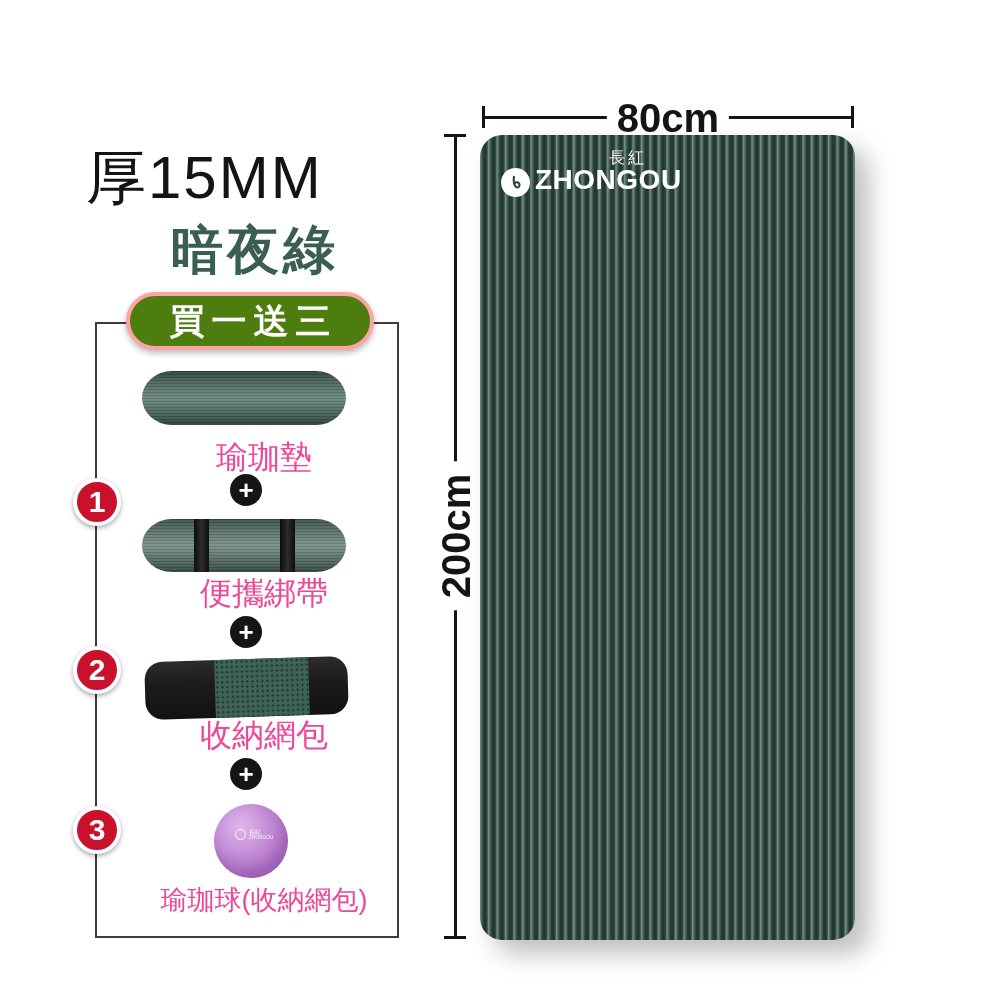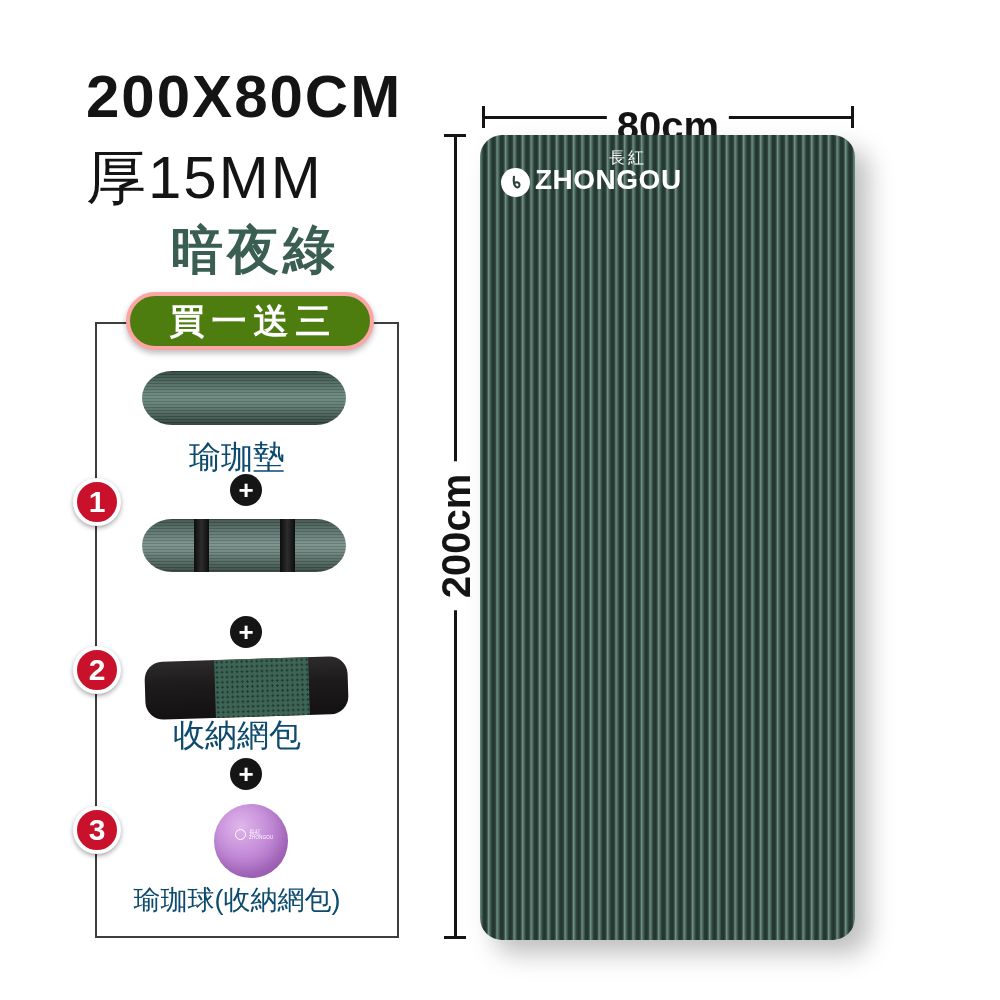--- a/index.html
+++ b/index.html
@@ -27,22 +27,22 @@
     box-sizing:border-box;display:flex;align-items:center;justify-content:center;
     color:#ffffff;font-size:35px;font-weight:bold;letter-spacing:7px;
     padding-left:7px;box-shadow:0 3px 6px rgba(0,0,0,0.28);z-index:5;
   }
   
   .bundle-box{
     position:absolute;left:95px;top:322px;width:304px;height:616px;
     border:2px solid #3d3d3d;box-sizing:border-box;background:#ffffff;z-index:1;
   }
   .item-label{
-    position:absolute;left:85px;width:304px;text-align:center;
-    font-size:32px;color:#0c4a6e;z-index:3;white-space:nowrap;
+    position:absolute;left:112px;width:304px;text-align:center;
+    font-size:32px;color:#ec4899;z-index:3;white-space:nowrap;
   }
   .label-1{top:436px;}
   .label-2{top:572px;}
   .label-3{top:714px;}
   .label-4{top:882px;font-size:27px;}
   .plus{
     position:absolute;left:230px;width:32px;height:32px;border-radius:50%;
     background:#151515;color:#ffffff;display:flex;align-items:center;
     justify-content:center;font-size:26px;font-weight:bold;z-index:3;line-height:1;
   }
@@ -103,21 +103,21 @@
   }
   .num-1{top:478px;}
   .num-2{top:646px;}
   .num-3{top:806px;}
   
   .dim{background:#141414;position:absolute;}
   .hdim-line{left:483px;top:116px;width:370px;height:3px;}
   .hdim-tick-l{left:482px;top:106px;width:3px;height:22px;}
   .hdim-tick-r{left:851px;top:106px;width:3px;height:22px;}
   .hdim-label{
-    position:absolute;left:668px;top:126px;transform:translate(-50%,-50%);
+    position:absolute;left:668px;top:118px;transform:translate(-50%,-50%);
     background:#ffffff;padding:0 10px;font-size:40px;font-weight:bold;color:#141414;
     white-space:nowrap;
   }
   .vdim-line{left:454px;top:135px;width:3px;height:803px;}
   .vdim-tick-t{left:444px;top:134px;width:22px;height:3px;}
   .vdim-tick-b{left:444px;top:936px;width:22px;height:3px;}
   .vdim-label{
     position:absolute;left:456px;top:536px;transform:translate(-50%,-50%) rotate(-90deg);
     background:#ffffff;padding:0 12px;font-size:40px;font-weight:bold;color:#141414;
     white-space:nowrap;
@@ -140,36 +140,36 @@
   .brand-en{
     position:absolute;left:535px;top:164px;font-size:28px;font-weight:bold;
     color:#ffffff;letter-spacing:0.5px;white-space:nowrap;
   }
 </style>
 </head>
 <body>
 
 <div class="canvas">
 
-  <div class="size-title">200X80CM</div>
   <div class="thickness-title">厚15MM</div>
   <div class="color-name">暗夜綠</div>
 
   <div class="bundle-box"></div>
   <div class="promo-badge">買一送三</div>
 
   <div class="roll roll-1"></div>
   <div class="item-label label-1">瑜珈墊</div>
 
   <div class="plus plus-1">+</div>
 
   <div class="roll roll-2">
     <div class="strap strap-a"></div>
     <div class="strap strap-b"></div>
   </div>
+  <div class="item-label label-2">便攜綁帶</div>
 
   <div class="plus plus-2">+</div>
 
   <div class="mesh-bag">
     <div class="mesh-panel"></div>
   </div>
   <div class="item-label label-3">收納網包</div>
 
   <div class="plus plus-3">+</div>
 

